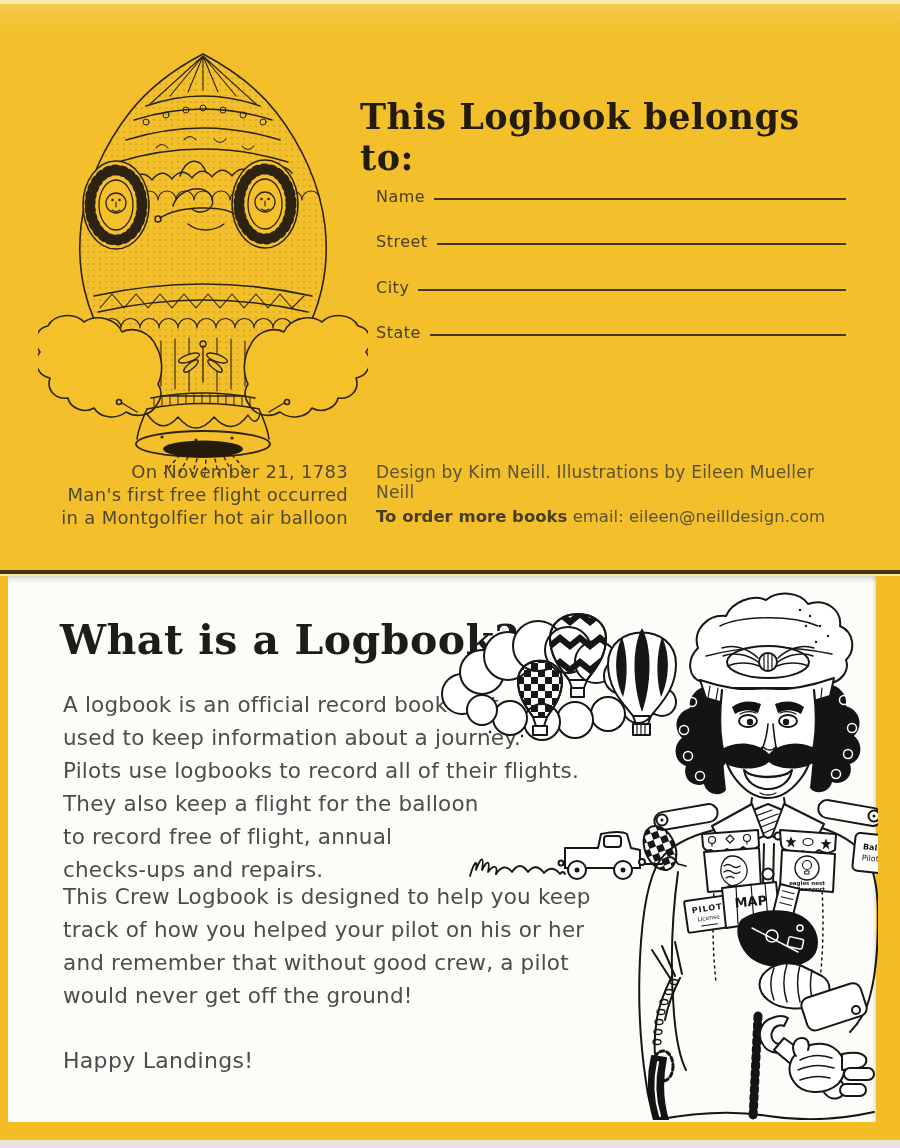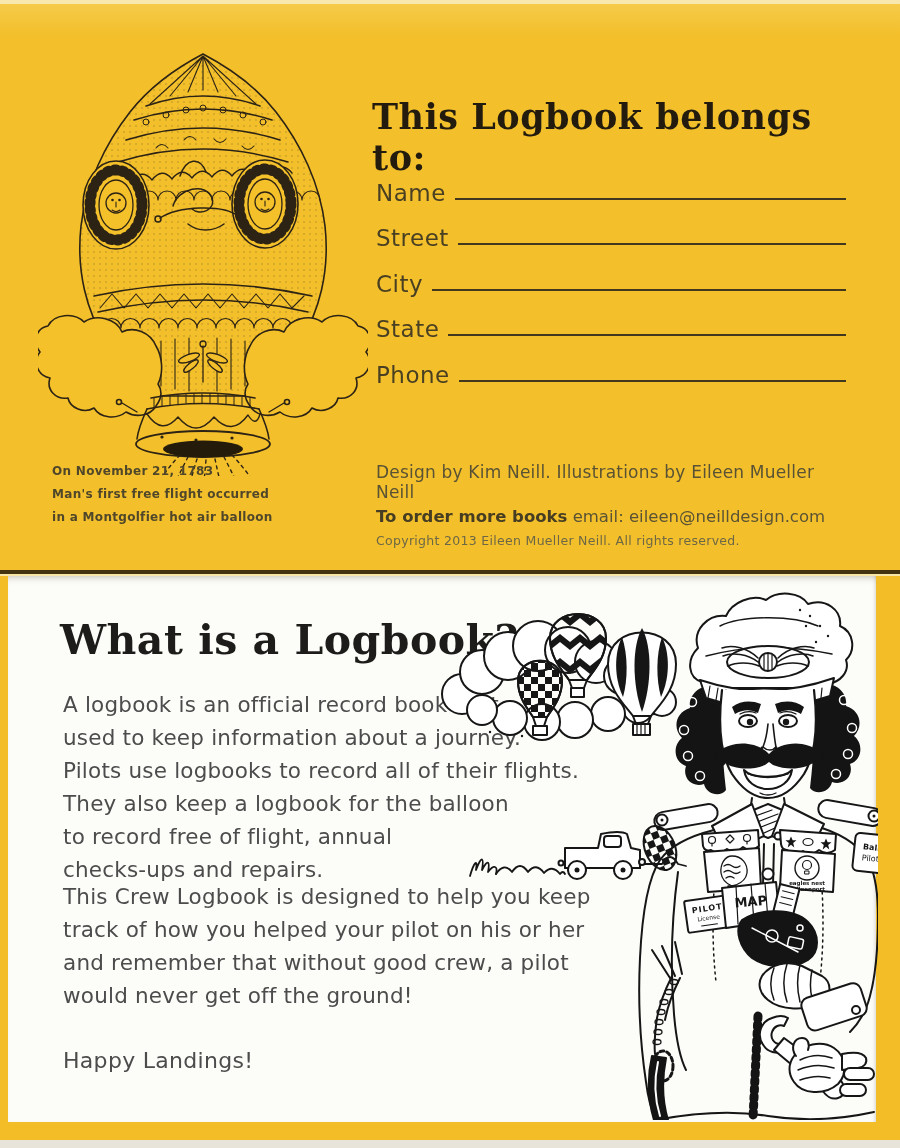--- a/index.html
+++ b/index.html
@@ -5,33 +5,33 @@
   html,body{margin:0;padding:0;}
   body{background:#efe9db;font-family:"DejaVu Sans",sans-serif;}
   .scan{position:relative;width:900px;height:1148px;background:#f2bd27;overflow:hidden;}
 
   
   .cover{position:absolute;left:0;top:0;width:900px;height:570px;
          background:linear-gradient(180deg,#f6cc4e 0,#f3c02c 34px,#f3c02c 100%);
          border-bottom:4px solid #43340f;box-shadow:0 2px 0 rgba(255,255,255,.6);}
   .strip-top{position:absolute;left:0;top:0;width:900px;height:4px;background:#f9e8ad;}
 
-  .cover-title{position:absolute;left:372px;top:96px;width:500px;
+  .cover-title{position:absolute;left:360px;top:96px;width:500px;
       font-family:"DejaVu Serif",serif;font-weight:800;font-size:35px;
       letter-spacing:.5px;color:#221b0e;}
 
   .fields{position:absolute;left:376px;top:160px;width:470px;}
   .frow{display:flex;align-items:flex-end;height:45.5px;}
-  .flabel{font-size:23px;color:#493f22;letter-spacing:.5px;}
+  .flabel{font-size:16px;color:#493f22;letter-spacing:.5px;}
   .fline{flex:1;border-bottom:2px solid #42381d;margin-left:9px;margin-bottom:6px;}
 
   .balloon-art{position:absolute;left:38px;top:46px;width:330px;height:430px;}
 
-  .caption{position:absolute;left:52px;top:460px;width:296px;text-align:left;
-      font-size:12px;line-height:23px;color:#50472a;letter-spacing:.3px;font-weight:bold;}
+  .caption{position:absolute;left:52px;top:460px;width:296px;text-align:right;
+      font-size:18px;line-height:23px;color:#50472a;letter-spacing:.3px;}
 
   .credits{position:absolute;left:376px;top:462px;width:480px;color:#5a5234;}
   .cr1{font-size:17px;letter-spacing:.2px;}
   .cr2{font-size:16.5px;margin-top:5px;}
   .cr2 b{color:#463d22;text-align:center;}
   .cr3{font-size:12.5px;margin-top:7px;color:#6e6746;letter-spacing:.3px;}
 
   
   .page{position:absolute;left:8px;top:576px;width:868px;height:546px;background:#fcfcf9;
         box-shadow:inset 0 7px 9px -7px rgba(60,45,10,.35), inset -3px 0 4px -3px rgba(60,45,10,.25);}
@@ -172,52 +172,47 @@
         <span class="fline"></span>
       </div>
       <div class="frow">
         <span class="flabel">City</span>
         <span class="fline"></span>
       </div>
       <div class="frow">
         <span class="flabel">State</span>
         <span class="fline"></span>
       </div>
-      <div class="frow">
-        <span class="flabel">Phone</span>
-        <span class="fline"></span>
-      </div>
     </div>
 
     <div class="caption">
       <div>On November 21, 1783</div>
       <div>Man's first free flight occurred</div>
       <div>in a Montgolfier hot air balloon</div>
     </div>
 
     <div class="credits">
       <div class="cr1">Design by Kim Neill. Illustrations by Eileen Mueller Neill</div>
       <div class="cr2">
         <b>To order more books</b>
         <span>email: eileen@neilldesign.com</span>
       </div>
-      <div class="cr3">Copyright 2013 Eileen Mueller Neill. All rights reserved.</div>
     </div>
   </div>
   <div class="strip-top"></div>
 
   <div class="page"></div>
 
   <div class="what-title">What is a Logbook?</div>
 
   <div class="para para1">
     <div>A logbook is an official record book that</div>
     <div>used to keep information about a journey.</div>
     <div>Pilots use logbooks to record all of their flights.</div>
-    <div>They also keep a logbook for the balloon</div>
+    <div>They also keep a flight for the balloon</div>
     <div>to record free of flight, annual</div>
     <div>checks-ups and repairs.</div>
   </div>
 
   <div class="para para2">
     <div>This Crew Logbook is designed to help you keep</div>
     <div>track of how you helped your pilot on his or her</div>
     <div>and remember that without good crew, a pilot</div>
     <div>would never get off the ground!</div>
   </div>

